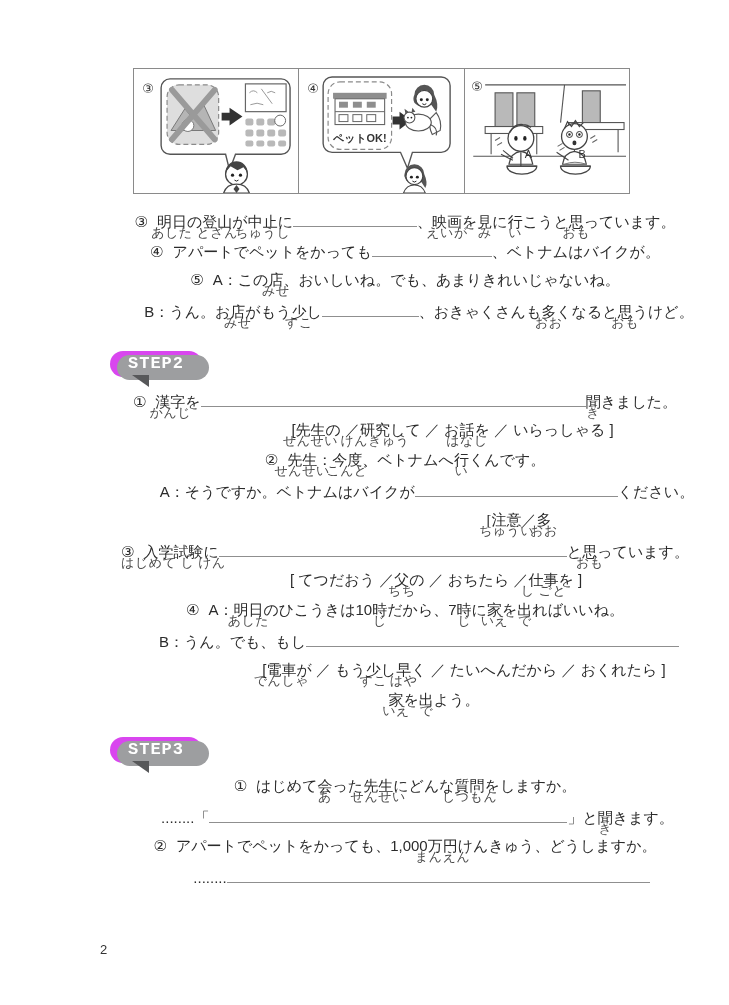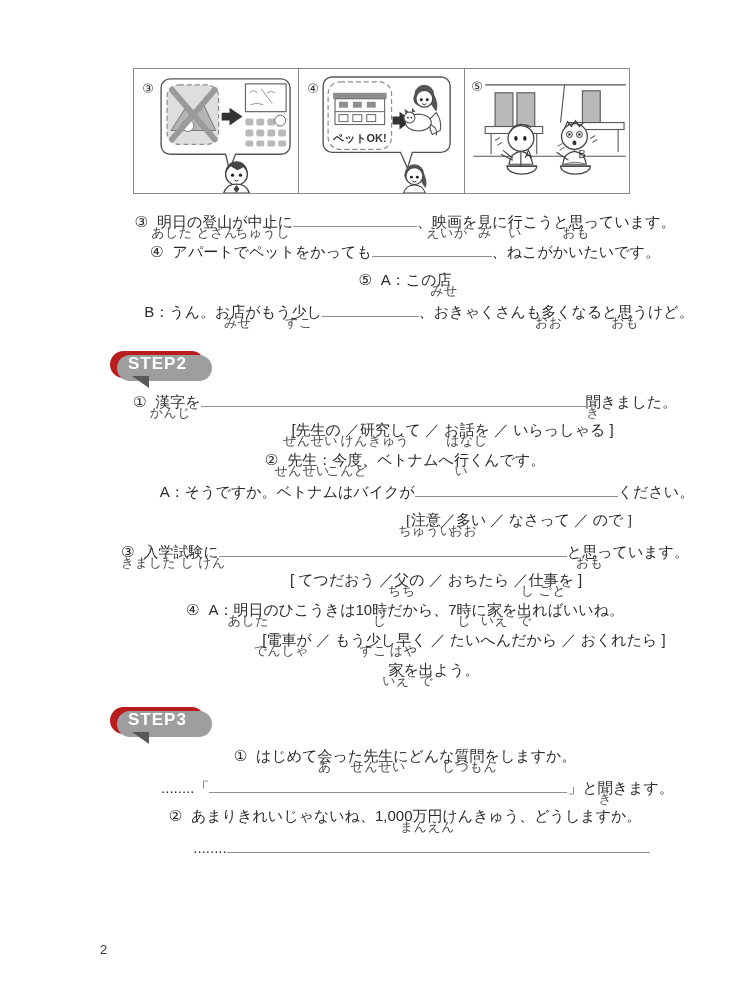--- a/index.html
+++ b/index.html
@@ -15,21 +15,21 @@
   .lines{margin:0;}
   .lines.first{margin-top:17px;}
   .line{white-space:nowrap;height:30px;font-size:15px;line-height:1.25;text-align:center;}
   .num{display:inline-block;margin-right:9px;font-size:15px;}
   .seg{position:relative;display:inline-block;}
   .rt{position:absolute;top:12px;left:50%;transform:translateX(-50%);font-size:13px;color:#4a4a4a;letter-spacing:.5px;white-space:nowrap;}
   .blank{display:inline-block;height:15px;border-bottom:1.4px solid #8f8f8f;vertical-align:baseline;}
   
   .badge-row{margin:20px 0 10px 10px;height:30px;position:relative;}
   .badge-row.second{margin-top:16px;}
-  .step-badge{position:relative;z-index:0;display:inline-block;background:#b91c1c;color:#fff;font-weight:bold;font-size:17px;letter-spacing:1px;padding:3px 18px 4px;border-radius:15px;}
+  .step-badge{position:relative;z-index:0;display:inline-block;background:#d946ef;color:#fff;font-weight:bold;font-size:17px;letter-spacing:1px;padding:3px 18px 4px;border-radius:15px;font-family:Liberation Mono, monospace;}
   .step-badge::before{content:"";position:absolute;left:7px;top:4px;right:-7px;bottom:-3px;background:#9d9ea0;border-radius:15px;z-index:-1;}
   .step-badge::after{content:"";position:absolute;left:22px;bottom:-10px;width:0;height:0;border-left:17px solid transparent;border-top:12px solid #57585a;}
   .page-number{position:absolute;left:100px;top:942px;font-size:13px;color:#333;}
   svg text{font-family:"Liberation Sans","DejaVu Sans",sans-serif;}
 </style>
 </head>
 <body>
 
 <div class="page">
   <div class="content">
@@ -161,46 +161,47 @@
             <line x1="96" y1="98" x2="126" y2="98" stroke="#444" stroke-width="1.3"></line>
             <path d="M100 96 q10 -4 22 0" stroke="#777" stroke-width="1" fill="none"></path>
           </g>
           <text x="114" y="90" font-size="11" fill="#333">B</text>
         </svg>
       </div>
     </div>
 
     <div class="lines first">
         <div class="line item"><span class="num">③</span><span class="seg"><span>明日</span><span class="rt">あした</span></span><span class="seg"><span>の</span></span><span class="seg"><span>登山</span><span class="rt">とざん</span></span><span class="seg"><span>が</span></span><span class="seg"><span>中止</span><span class="rt">ちゅうし</span></span><span class="seg"><span>に</span></span><span class="blank" style="width: 124px;"></span><span class="seg"><span>、</span></span><span class="seg"><span>映画</span><span class="rt">えいが</span></span><span class="seg"><span>を</span></span><span class="seg"><span>見</span><span class="rt">み</span></span><span class="seg"><span>に</span></span><span class="seg"><span>行</span><span class="rt">い</span></span><span class="seg"><span>こうと</span></span><span class="seg"><span>思</span><span class="rt">おも</span></span><span class="seg"><span>っています。</span></span></div>
-        <div class="line item"><span class="num">④</span><span class="seg"><span>アパートでペットをかっても</span></span><span class="blank" style="width: 120px;"></span><span class="seg"><span>、ねこがかいたいです。</span></span></div>
-        <div class="line item"><span class="num">⑤</span><span class="seg"><span>A：この</span></span><span class="seg"><span>店</span><span class="rt">みせ</span></span></div>
+        <div class="line item"><span class="num">④</span><span class="seg"><span>アパートでペットをかっても</span></span><span class="blank" style="width: 120px;"></span><span class="seg"><span>、ベトナムはバイクが。</span></span></div>
+        <div class="line item"><span class="num">⑤</span><span class="seg"><span>A：この</span></span><span class="seg"><span>店</span><span class="rt">みせ</span></span><span class="seg"><span>、おいしいね。でも、あまりきれいじゃないね。</span></span></div>
         <div class="line cont" style="margin-left: 28px;"><span class="seg"><span>B：うん。お</span></span><span class="seg"><span>店</span><span class="rt">みせ</span></span><span class="seg"><span>がもう</span></span><span class="seg"><span>少</span><span class="rt">すこ</span></span><span class="seg"><span>し</span></span><span class="blank" style="width: 97px;"></span><span class="seg"><span>、おきゃくさんも</span></span><span class="seg"><span>多</span><span class="rt">おお</span></span><span class="seg"><span>くなると</span></span><span class="seg"><span>思</span><span class="rt">おも</span></span><span class="seg"><span>うけど。</span></span></div>
       </div>
 
     <div class="badge-row">
       <span class="step-badge">STEP2</span>
     </div>
     <div class="lines">
         <div class="line item"><span class="num">①</span><span class="seg"><span>漢字</span><span class="rt">かんじ</span></span><span class="seg"><span>を</span></span><span class="blank" style="width: 385px;"></span><span class="seg"><span>聞</span><span class="rt">き</span></span><span class="seg"><span>きました。</span></span></div>
         <div class="line options" style="margin-left: 95px;"><span class="seg"><span>[ </span></span><span class="seg"><span>先生</span><span class="rt">せんせい</span></span><span class="seg"><span>の ／ </span></span><span class="seg"><span>研究</span><span class="rt">けんきゅう</span></span><span class="seg"><span>して ／ お</span></span><span class="seg"><span>話</span><span class="rt">はなし</span></span><span class="seg"><span>を ／ いらっしゃる ]</span></span></div>
         <div class="line item"><span class="num">②</span><span class="seg"><span>先生</span><span class="rt">せんせい</span></span><span class="seg"><span>：</span></span><span class="seg"><span>今度</span><span class="rt">こんど</span></span><span class="seg"><span>、ベトナムへ</span></span><span class="seg"><span>行</span><span class="rt">い</span></span><span class="seg"><span>くんです。</span></span></div>
         <div class="line cont" style="margin-left: 44px;"><span class="seg"><span>A：そうですか。ベトナムはバイクが</span></span><span class="blank" style="width: 203px;"></span><span class="seg"><span>ください。</span></span></div>
-        <div class="line options" style="margin-left: 228px; font-family: Liberation Serif, serif;"><span class="seg"><span>[ </span></span><span class="seg"><span>注意</span><span class="rt">ちゅうい</span></span><span class="seg"><span> ／ </span></span><span class="seg"><span>多</span><span class="rt">おお</span></span><span class="seg"><span>い ／ なさって ／ ので ]</span></span></div>
-        <div class="line item"><span class="num">③</span><span class="seg"><span>入学試験</span><span class="rt">きました し けん</span></span><span class="seg"><span>に</span></span><span class="blank" style="width: 348px;"></span><span class="seg"><span>と</span></span><span class="seg"><span>思</span><span class="rt">おも</span></span><span class="seg"><span>っています。</span></span></div>
+        <div class="line options" style="margin-left: 228px; font-family: Liberation Serif, serif;"><span class="seg"><span>[ </span></span><span class="seg"><span>注意</span><span class="rt">ちゅうい</span></span><span class="seg"><span> ／ </span></span><span class="seg"><span>多</span><span class="rt">おお</span></span></div>
+        <div class="line item"><span class="num">③</span><span class="seg"><span>入学試験</span><span class="rt">はじめて し けん</span></span><span class="seg"><span>に</span></span><span class="blank" style="width: 348px;"></span><span class="seg"><span>と</span></span><span class="seg"><span>思</span><span class="rt">おも</span></span><span class="seg"><span>っています。</span></span></div>
         <div class="line options" style="margin-left: 62px;"><span class="seg"><span>[ てつだおう ／ </span></span><span class="seg"><span>父</span><span class="rt">ちち</span></span><span class="seg"><span>の ／ おちたら ／ </span></span><span class="seg"><span>仕事</span><span class="rt">し ごと</span></span><span class="seg"><span>を ]</span></span></div>
         <div class="line item"><span class="num">④</span><span class="seg"><span>A：</span></span><span class="seg"><span>明日</span><span class="rt">あした</span></span><span class="seg"><span>のひこうきは10</span></span><span class="seg"><span>時</span><span class="rt">じ</span></span><span class="seg"><span>だから、7</span></span><span class="seg"><span>時</span><span class="rt">じ</span></span><span class="seg"><span>に</span></span><span class="seg"><span>家</span><span class="rt">いえ</span></span><span class="seg"><span>を</span></span><span class="seg"><span>出</span><span class="rt">で</span></span><span class="seg"><span>ればいいね。</span></span></div>
+        <div class="line cont" style="margin-left: 28px;"><span class="seg"><span>B：うん。でも、もし</span></span><span class="blank" style="width: 373px;"></span></div>
         <div class="line options" style="margin-left: 118px;"><span class="seg"><span>[ </span></span><span class="seg"><span>電車</span><span class="rt">でんしゃ</span></span><span class="seg"><span>が ／ もう</span></span><span class="seg"><span>少</span><span class="rt">すこ</span></span><span class="seg"><span>し</span></span><span class="seg"><span>早</span><span class="rt">はや</span></span><span class="seg"><span>く ／ たいへんだから ／ おくれたら ]</span></span></div>
         <div class="line cont" style="margin-left: 58px;"><span class="seg"><span>家</span><span class="rt">いえ</span></span><span class="seg"><span>を</span></span><span class="seg"><span>出</span><span class="rt">で</span></span><span class="seg"><span>よう。</span></span></div>
       </div>
 
     <div class="badge-row second">
       <span class="step-badge">STEP3</span>
     </div>
     <div class="lines">
         <div class="line item"><span class="num">①</span><span class="seg"><span>はじめて</span></span><span class="seg"><span>会</span><span class="rt">あ</span></span><span class="seg"><span>った</span></span><span class="seg"><span>先生</span><span class="rt">せんせい</span></span><span class="seg"><span>にどんな</span></span><span class="seg"><span>質問</span><span class="rt">しつもん</span></span><span class="seg"><span>をしますか。</span></span></div>
         <div class="line cont" style="margin-left: 25px;"><span class="seg"><span>........「</span></span><span class="blank" style="width: 358px;"></span><span class="seg"><span>」と</span></span><span class="seg"><span>聞</span><span class="rt">き</span></span><span class="seg"><span>きます。</span></span></div>
-        <div class="line item"><span class="num">②</span><span class="seg"><span>あまりきれいじゃないね、1,000</span></span><span class="seg"><span>万円</span><span class="rt">まんえん</span></span><span class="seg"><span>けんきゅう、どうしますか。</span></span></div>
+        <div class="line item"><span class="num">②</span><span class="seg"><span>アパートでペットをかっても、1,000</span></span><span class="seg"><span>万円</span><span class="rt">まんえん</span></span><span class="seg"><span>けんきゅう、どうしますか。</span></span></div>
         <div class="line cont" style="margin-left: 33px;"><span class="seg"><span>........ </span></span><span class="blank" style="width: 423px;"></span></div>
       </div>
 
   </div>
   <div class="page-number">2</div>
 </div>
 
 </body></html>

